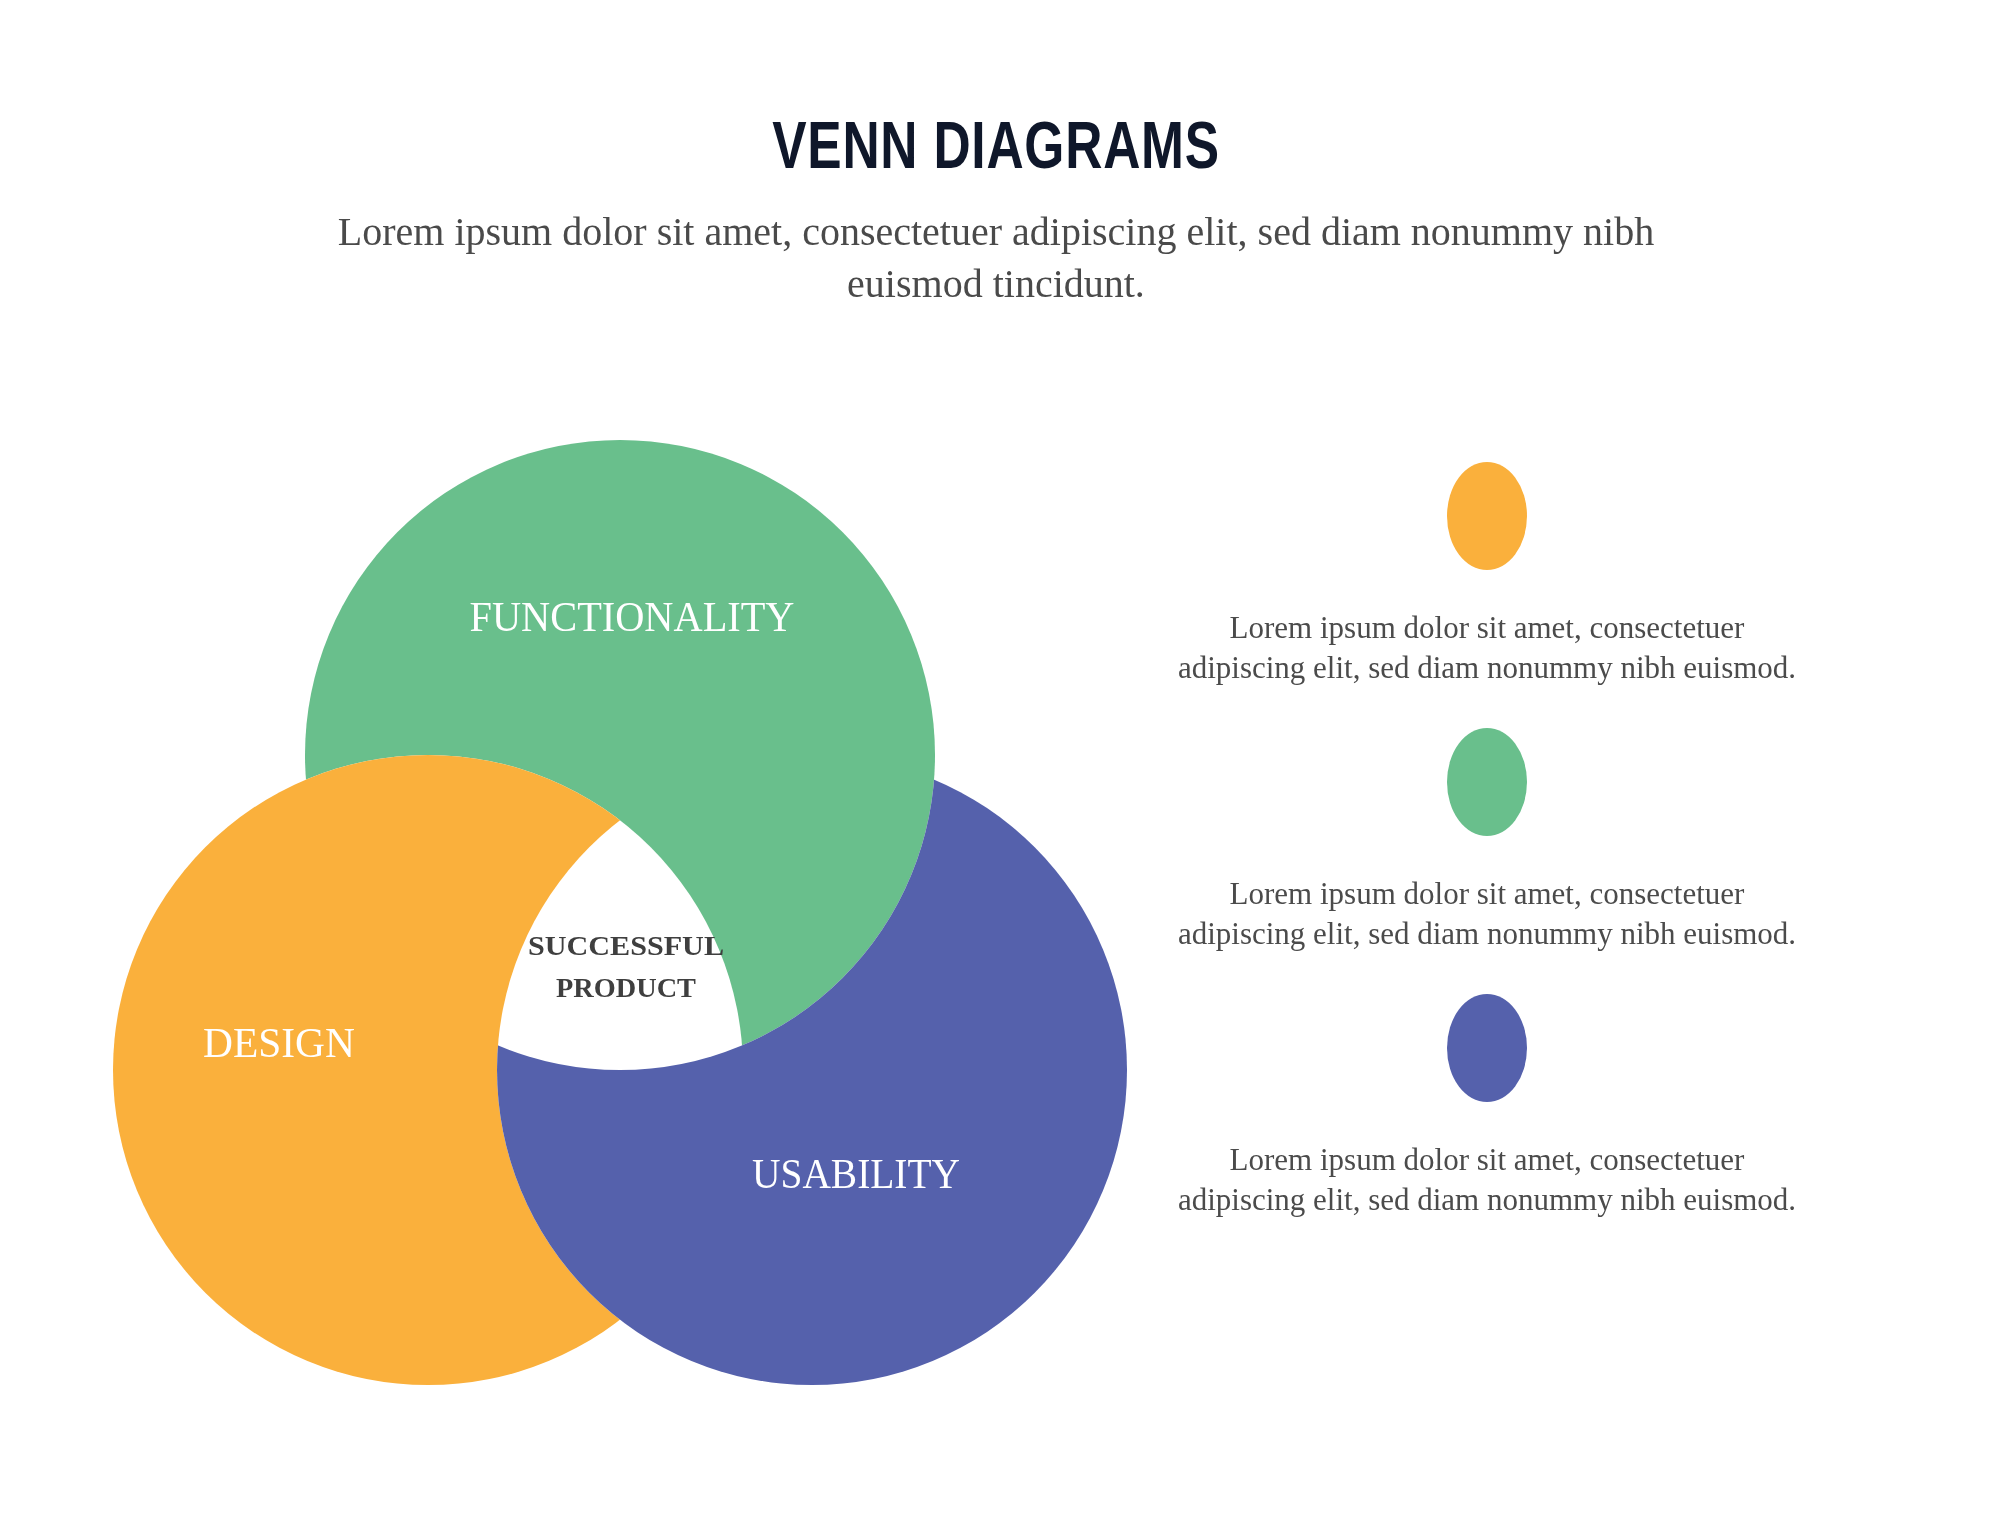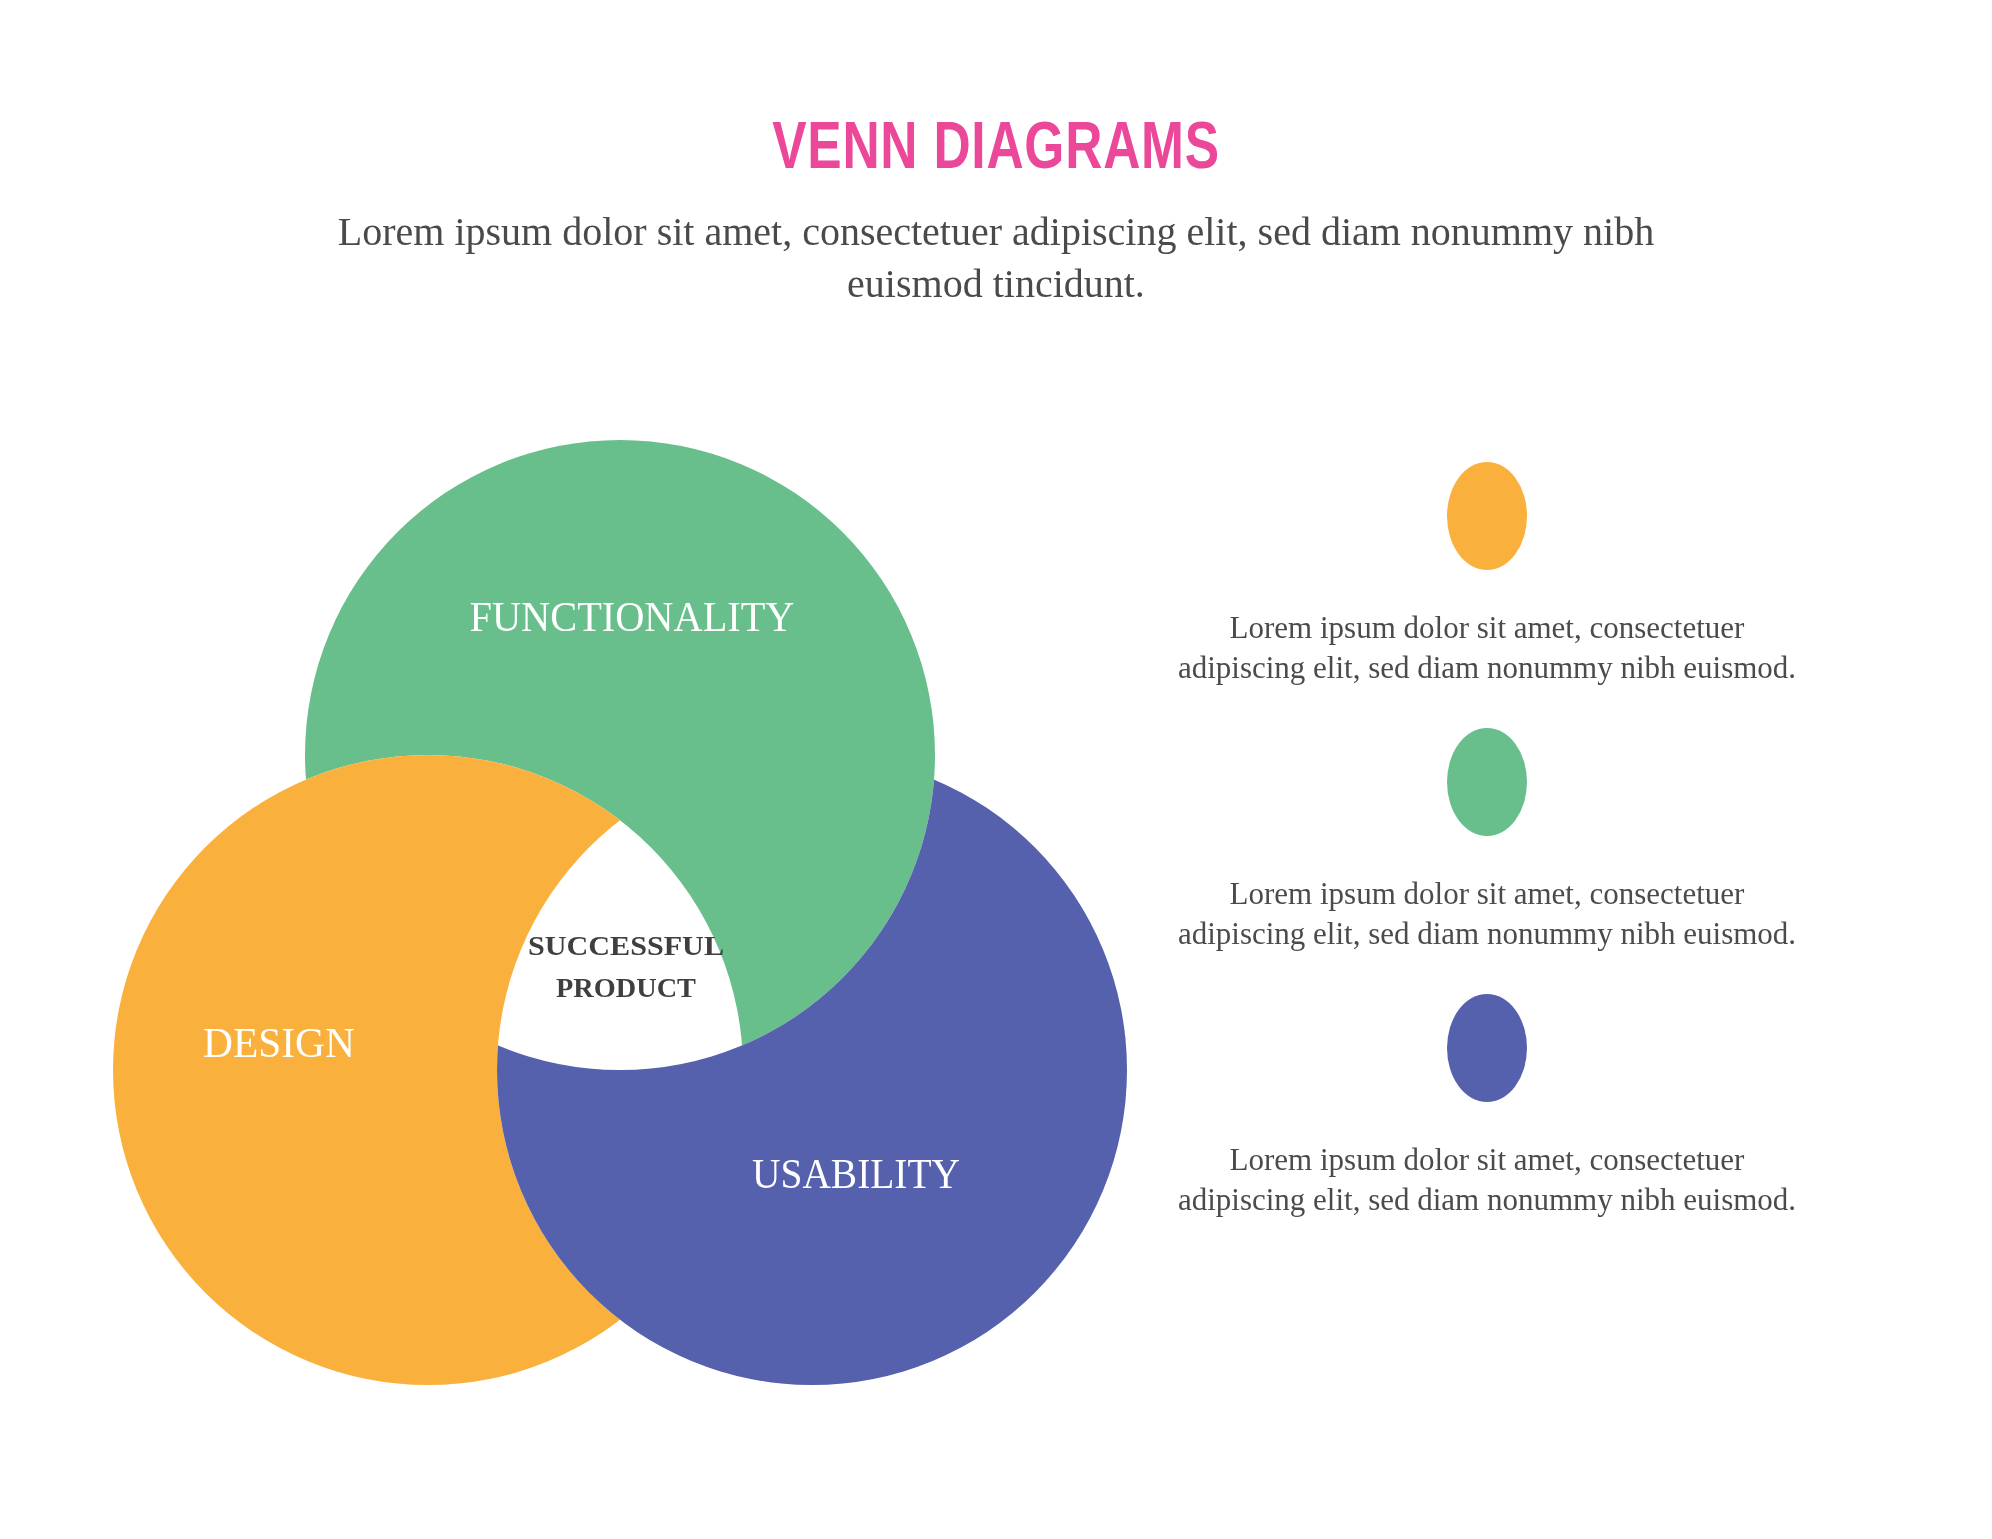--- a/index.html
+++ b/index.html
@@ -17,21 +17,21 @@
     inset: 0;
     width: 1992px;
     height: 1539px;
   }
   .title {
     position: absolute;
     top: 112px;
     left: 0;
     width: 100%;
     text-align: center;
-    color: #ec4899;
+    color: #0f172a;
     font-family: "Liberation Sans", sans-serif;
     font-weight: bold;
     font-size: 66px;
     line-height: 66px;
     white-space: nowrap;
   }
   .title .condense {
     display: inline-block;
     transform: scaleX(0.78);
     transform-origin: 50% 50%;

